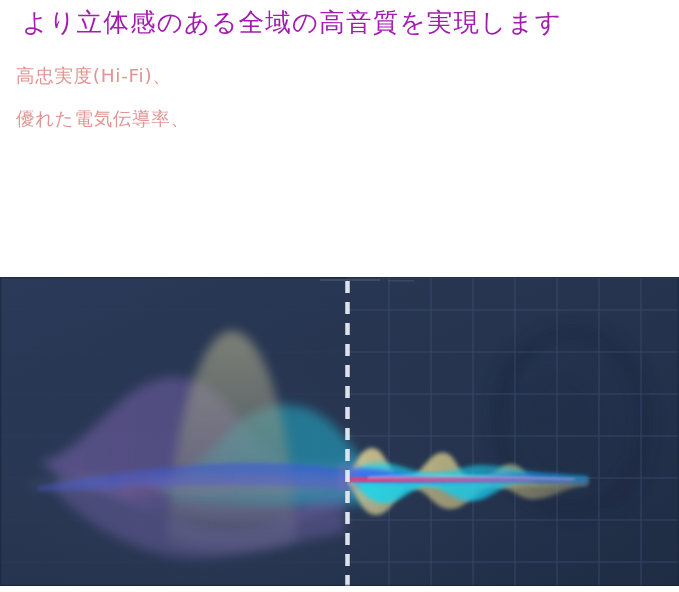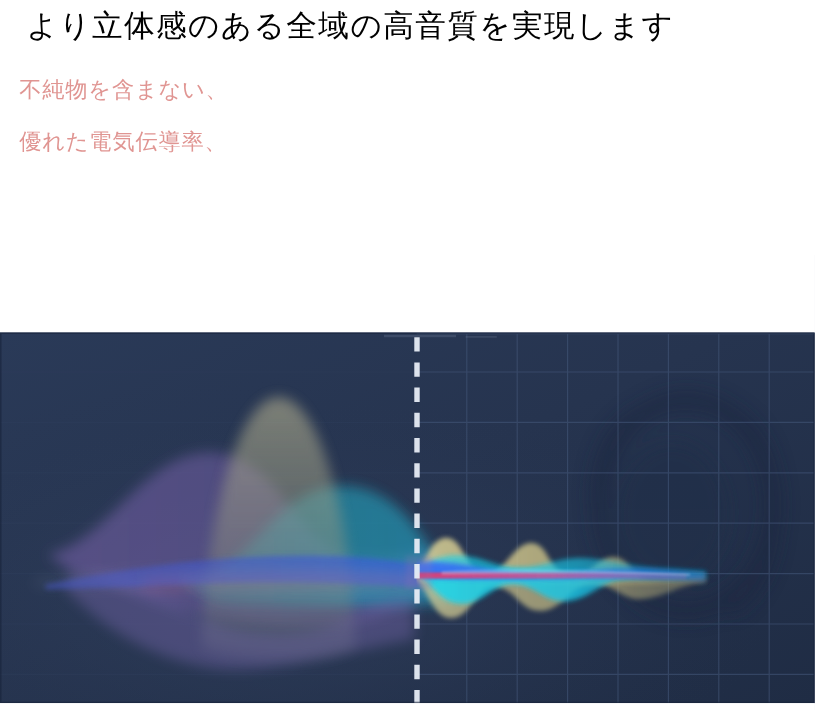--- a/index.html
+++ b/index.html
@@ -27,21 +27,21 @@
   }
 
   .headline {
     position: absolute;
     left: 22px;
     top: 2px;
     width: 640px;
     font-size: 25.5px;
     line-height: 40px;
     letter-spacing: 1.2px;
-    color: #000000;
+    color: #a21caf;
     font-weight: 400;
     white-space: nowrap;
   }
 
   .subcopy {
     position: absolute;
     left: 16px;
     top: 55px;
     width: 400px;
   }
@@ -79,21 +79,21 @@
   }
 </style>
 </head>
 <body>
 
 <div class="copy-area">
 
   <div class="headline">より立体感のある全域の高音質を実現します</div>
 
   <div class="subcopy">
-    <div class="subcopy-line">不純物を含まない、</div>
+    <div class="subcopy-line">高忠実度(Hi-Fi)、</div>
     <div class="subcopy-line">優れた電気伝導率、</div>
   </div>
 
 </div>
 
 <div class="hero">
   <svg class="hero-svg" viewBox="0 0 679 309" preserveAspectRatio="none">
     <defs>
       <linearGradient id="bgGrad" x1="0" y1="0" x2="1" y2="1">
         <stop offset="0%" stop-color="#2a3a58"></stop>

